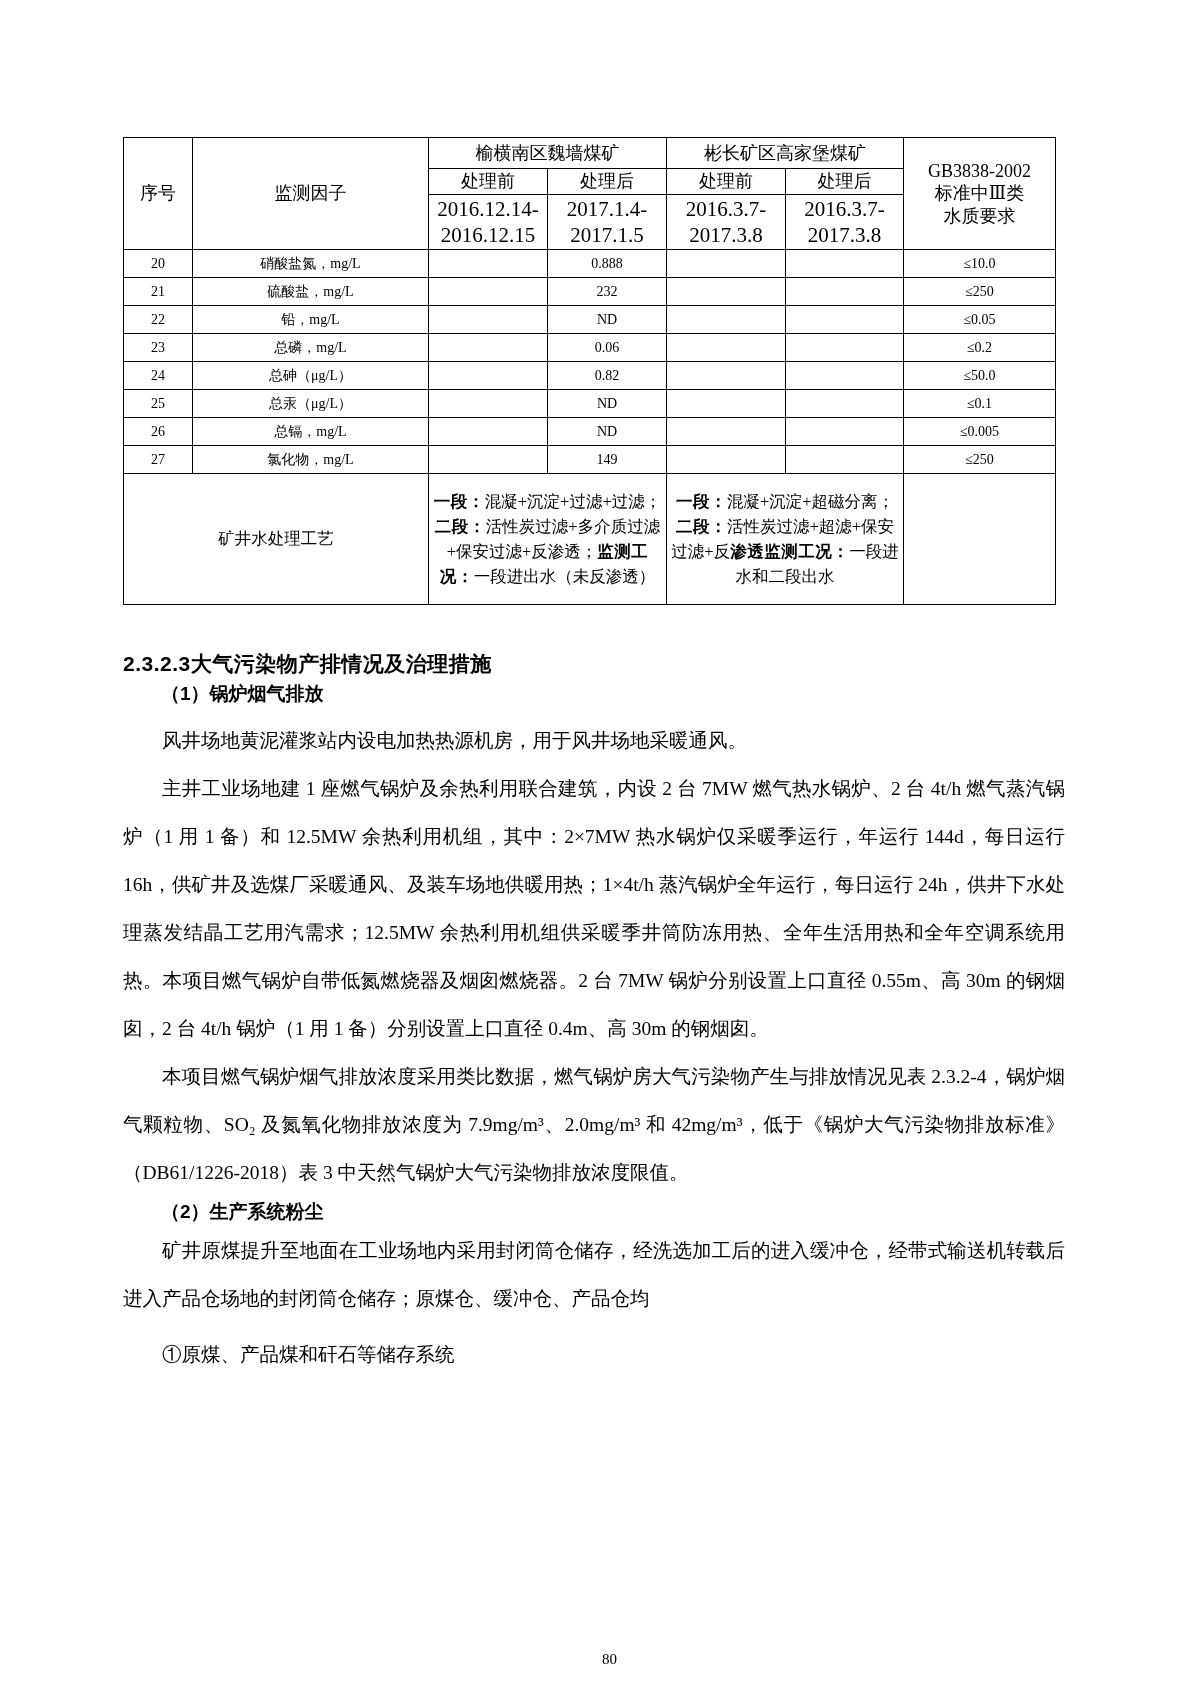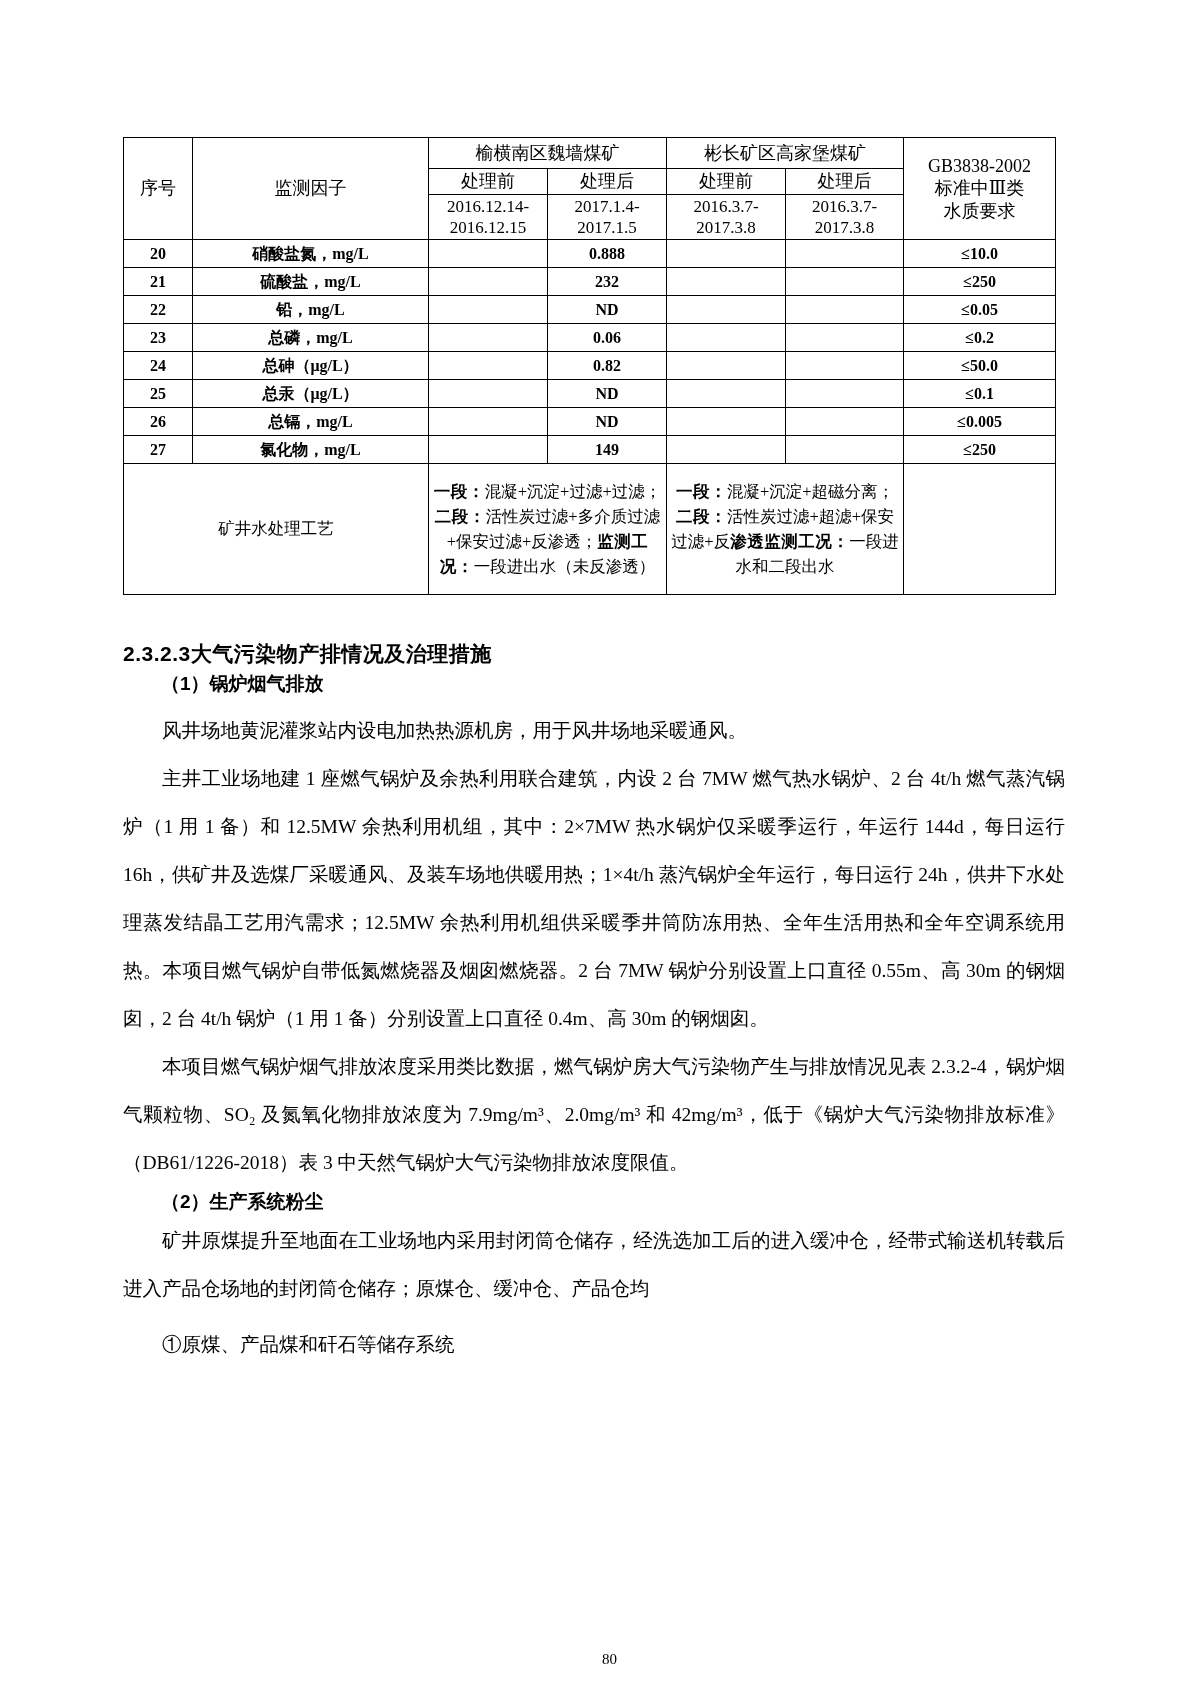--- a/index.html
+++ b/index.html
@@ -16,23 +16,23 @@
   table.monitor {
     width:932px; border-collapse:collapse; table-layout:fixed;
     font-size:17px; line-height:1.25;
   }
   table.monitor th, table.monitor td {
     border:1.6px solid #000; text-align:center; vertical-align:middle;
     font-weight:normal; padding:1px 3px; overflow:hidden;
   }
   .h-row1 th { height:31px; font-size:18px; }
   .h-row2 th { height:18px; font-size:18px; }
-  .h-row3 th { height:42px; font-size:17px; }
+  .h-row3 th { height:42px; font-size:21px; }
   .prewrap { white-space:pre-line; }
-  tr.data-row td { height:28px; font-size:16px;font-weight:bold; }
+  tr.data-row td { height:28px; font-size:14px; }
   tr.process-row td { height:131px; font-size:16.5px; }
   td.proc-cell {
     text-align:justify; text-justify:inter-character;
     padding:3px 6px; line-height:25px; vertical-align:top;
   }
   td.proc-cell.center-last { text-align-last:auto;margin-left:42px; }
   td.proc-cell .seg-bold {
     font-weight:bold;
     font-family:"Liberation Sans","DejaVu Sans",sans-serif;
     letter-spacing:0.5px;

